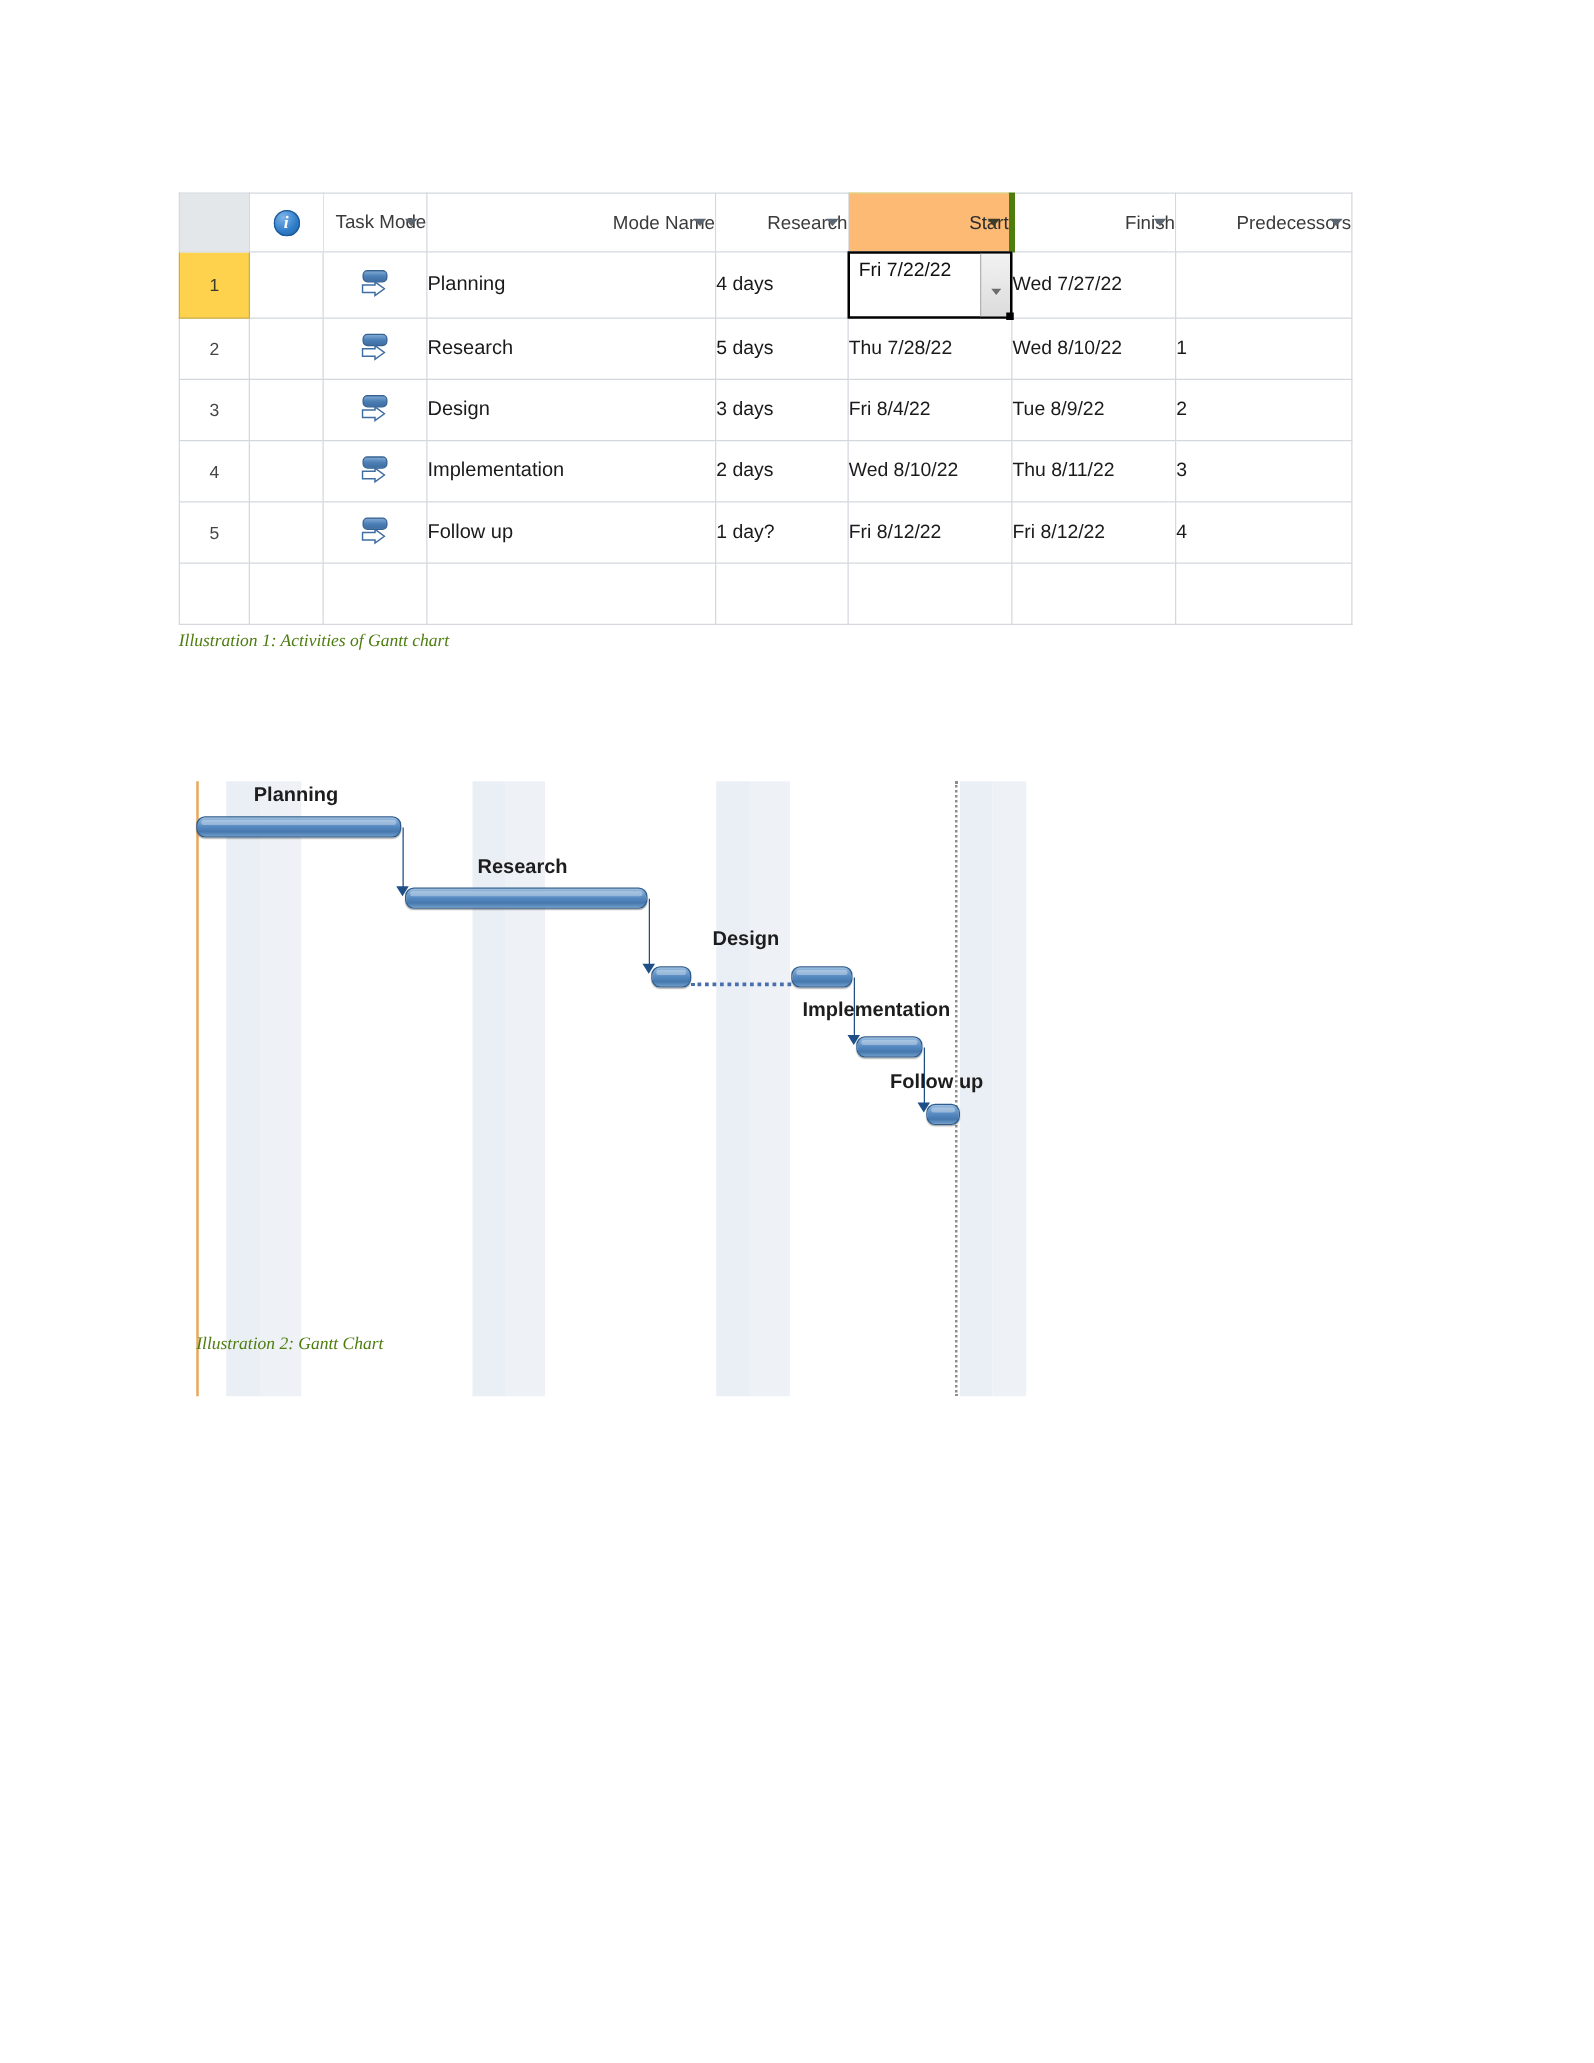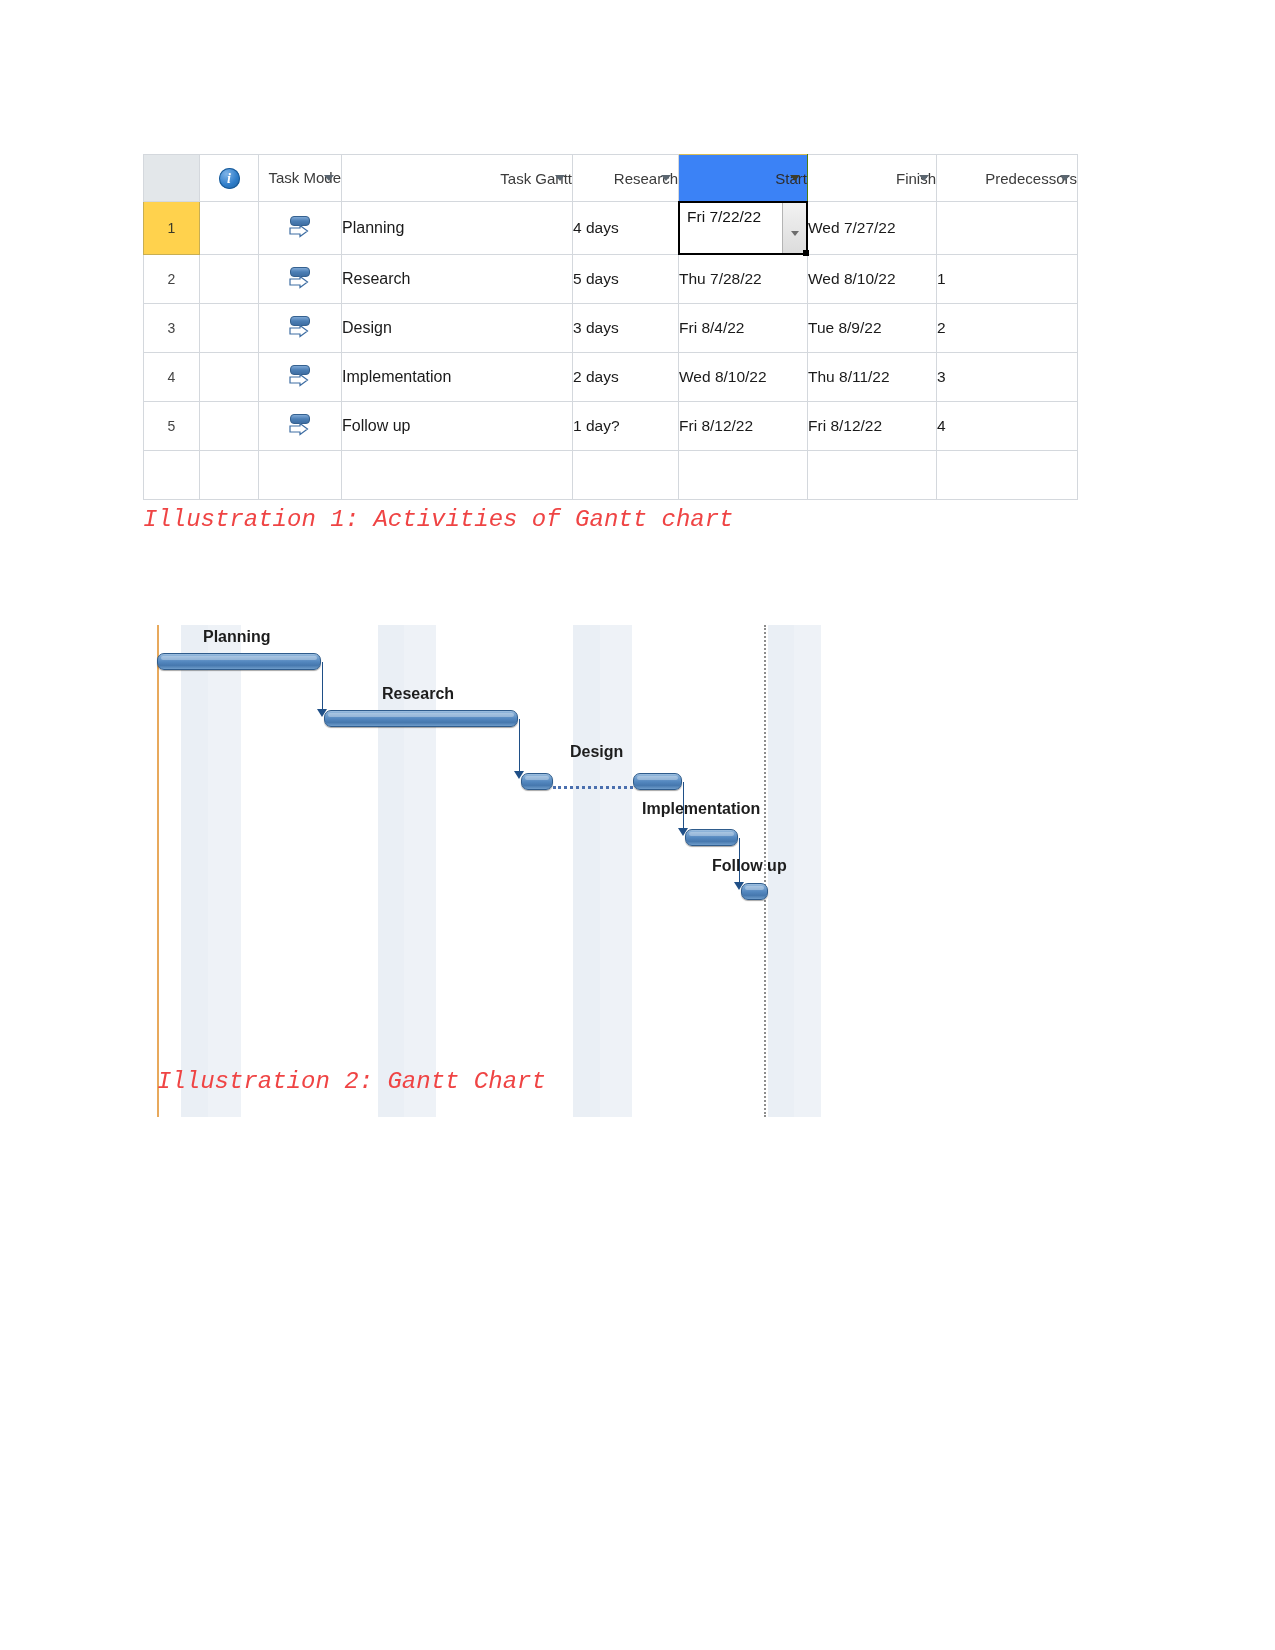--- a/index.html
+++ b/index.html
@@ -48,24 +48,24 @@
     border-bottom: 1px solid #c9ced4;
     position: relative;
   }
   thead th.th-rownum { background: #e3e7ea; width: 55px; }
   thead th.th-indicator { width: 58px; text-align: center; padding: 0; }
   thead th.th-taskmode { width: 82px; line-height: 1.12; }
   thead th.th-taskname { width: 230px; }
   thead th.th-duration { width: 105px; }
   thead th.th-start {
     width: 128px;
-    background: #3b82f6;
+    background: #fdba74;
     color: #2d2d2d;
     border-left: 1px solid #b9a44a;
-    border-right: 1px solid #4d7c0f;
+    border-right: 5px solid #4d7c0f;
     border-top: 1px solid #d9bd55;
   }
   thead th.th-finish { width: 128px; margin-top: 19px; }
   thead th.th-pred { width: 140px; }
 
   .hdr-label { display: block; }
   .hdr-arrow {
     position: absolute;
     right: 7px;
     top: 50%;
@@ -175,24 +175,24 @@
   .fill-handle {
     position: absolute;
     right: -3px; bottom: -3px;
     width: 6px; height: 6px;
     background: #000;
   }
 
   
   .caption {
     position: absolute;
-    font-family: Liberation Mono, monospace;
+    font-family: Liberation Serif, serif;
     font-style: italic;
-    font-size: 24px;
-    color: #ef4444;
+    font-size: 14px;
+    color: #4d7c0f;
     white-space: nowrap;
   }
   #caption-1 { left: 143px; top: 506px; }
   #caption-2 { left: 157px; top: 1068px; }
 
   
   #gantt {
     position: absolute;
     left: 155px;
     top: 625px;
@@ -273,21 +273,21 @@
       <tr>
         <th class="th-rownum"></th>
         <th class="th-indicator">
           <span class="info-circle">i</span>
         </th>
         <th class="th-taskmode">
           <span class="hdr-label">Task Mode</span>
           <span class="hdr-arrow"></span>
         </th>
         <th class="th-taskname">
-          <span class="hdr-label">Task Gantt</span>
+          <span class="hdr-label">Mode Name</span>
           <span class="hdr-arrow"></span>
         </th>
         <th class="th-duration">
           <span class="hdr-label">Research</span>
           <span class="hdr-arrow"></span>
         </th>
         <th class="th-start">
           <span class="hdr-label">Start</span>
           <span class="hdr-arrow"></span>
         </th>

